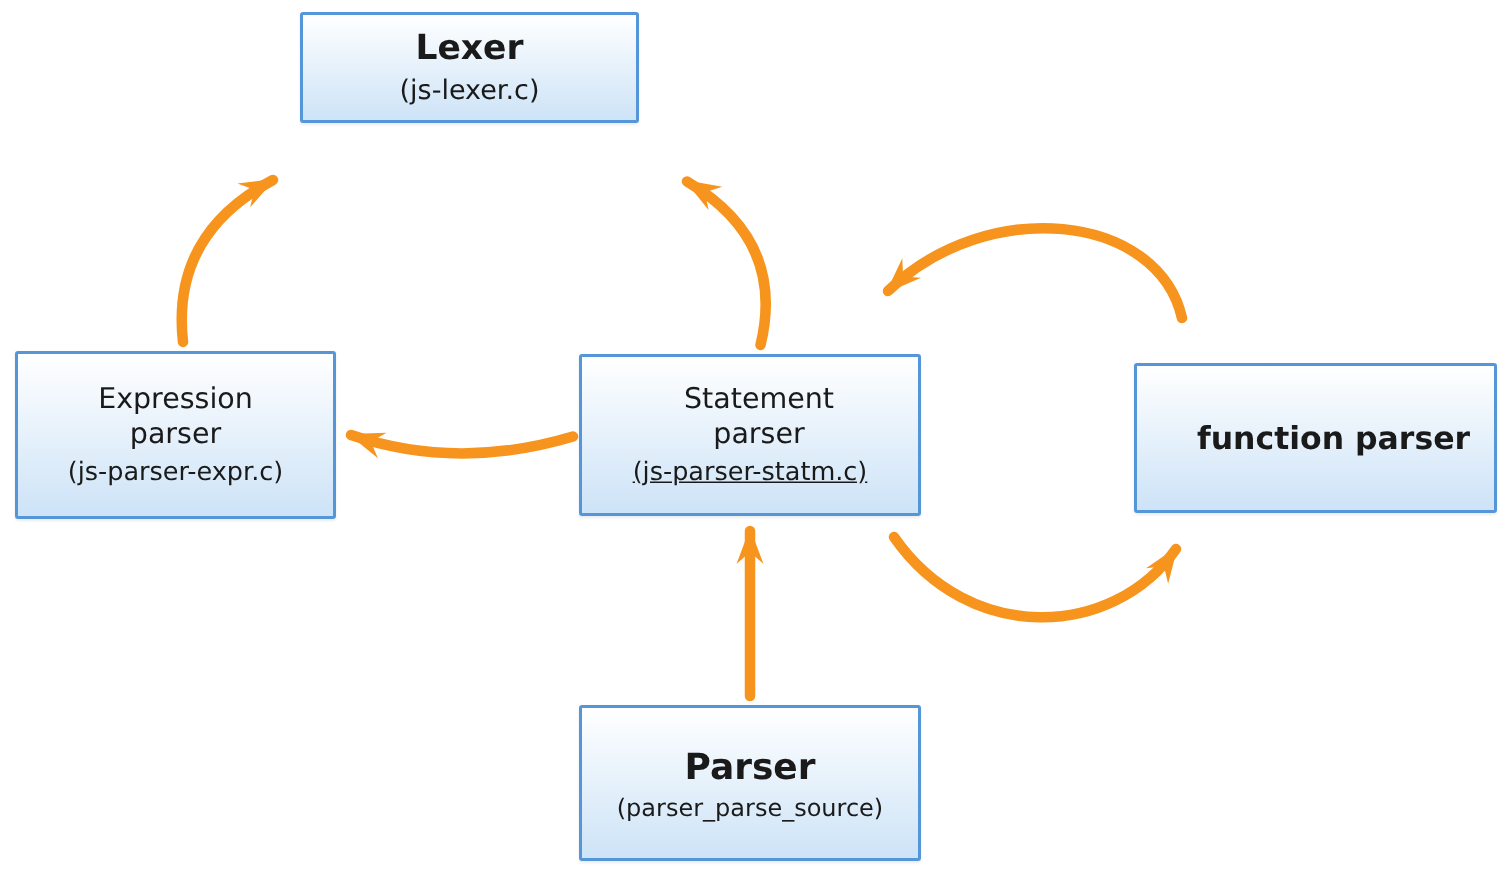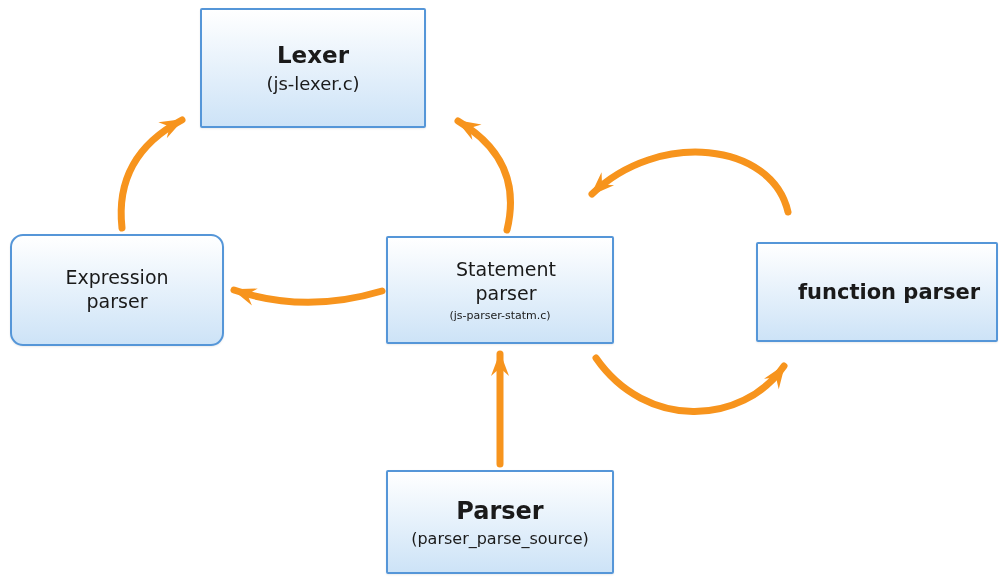--- a/index.html
+++ b/index.html
@@ -40,31 +40,31 @@
   }
   .node .title{
     white-space:pre-line;
     line-height:1.25;
   }
   .node .subtitle{
     margin-top:3px;
     line-height:1.2;
   }
   
-  .node-lexer{left:200px;top:8px;width:226px;height:120px;}
+  .node-lexer{left:200px;top:8px;width:226px;height:74px;}
   .node-lexer .title{font-size:23px;font-weight:700;}
   .node-lexer .subtitle{font-size:18px;}
 
-  .node-expression{left:10px;top:234px;width:214px;height:112px;border-radius:13px;}
+  .node-expression{left:10px;top:234px;width:214px;height:112px;}
   .node-expression .title{font-size:19px;font-weight:500;}
   .node-expression .subtitle{font-size:17px;}
 
   .node-statement{left:386px;top:236px;width:228px;height:108px;}
   .node-statement .title{font-size:19px;font-weight:500;margin-left:12px;}
-  .node-statement .subtitle{font-size:11px;}
+  .node-statement .subtitle{font-size:17px;text-decoration:underline;}
 
   .node-function{left:756px;top:242px;width:242px;height:100px;padding-left:24px;}
   .node-function .title{font-size:21px;font-weight:700;}
   .node-function .subtitle{font-size:15px;}
 
   .node-parser{left:386px;top:470px;width:228px;height:104px;}
   .node-parser .title{font-size:24px;font-weight:700;}
   .node-parser .subtitle{font-size:16px;text-align:right;}
 </style>
 </head>
@@ -93,20 +93,21 @@
   </svg>
 
   <div class="node node-lexer">
     <div class="title">Lexer</div>
     <div class="subtitle">(js-lexer.c)</div>
   </div>
 
   <div class="node node-expression">
     <div class="title">Expression
 parser</div>
+    <div class="subtitle">(js-parser-expr.c)</div>
   </div>
 
   <div class="node node-statement">
     <div class="title">Statement
 parser</div>
     <div class="subtitle">(js-parser-statm.c)</div>
   </div>
 
   <div class="node node-function">
     <div class="title">function parser</div>

